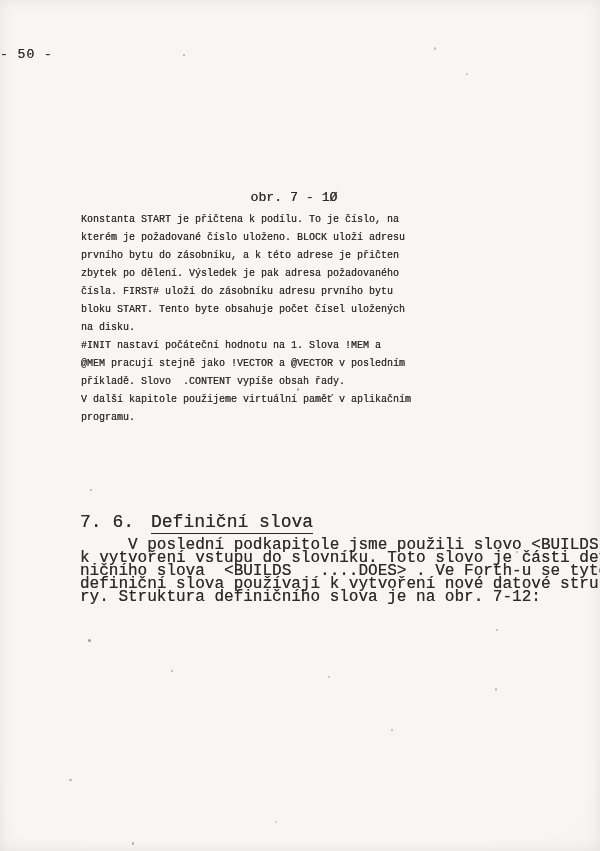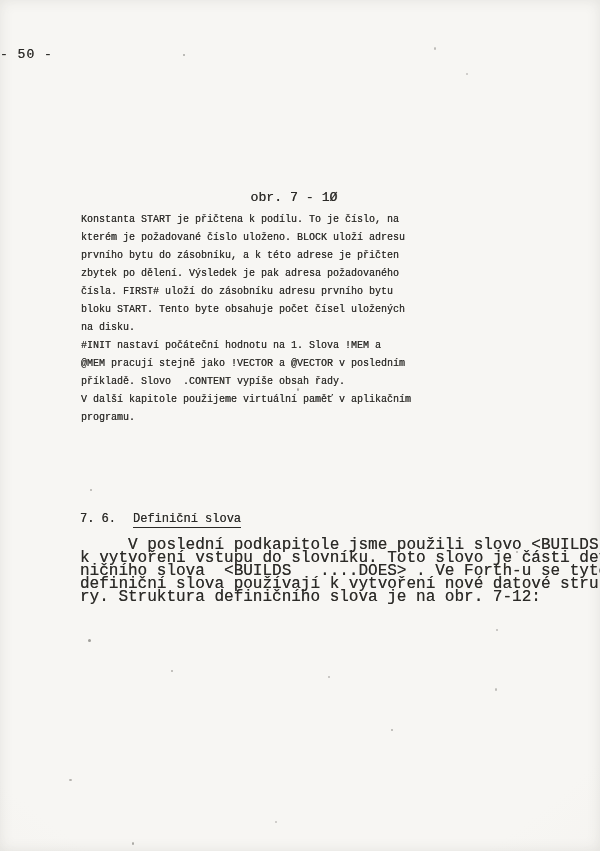--- a/index.html
+++ b/index.html
@@ -57,21 +57,21 @@
   }
   .terminal-session {
     top: 357px;
     left: 102px;
     font-size: 13px;
     line-height: 11.8px;
   }
   .section-heading {
     top: 512px;
     left: 80px;
-    font-size: 12px;
+    font-size: 18px;
   }
   .section-title {
     margin-left: 17px;
     border-bottom: 1.3px solid #2b2a27;
     padding-bottom: 1px;
   }
   .para-2 {
     top: 539px;
     left: 80px;
     font-size: 16px;

